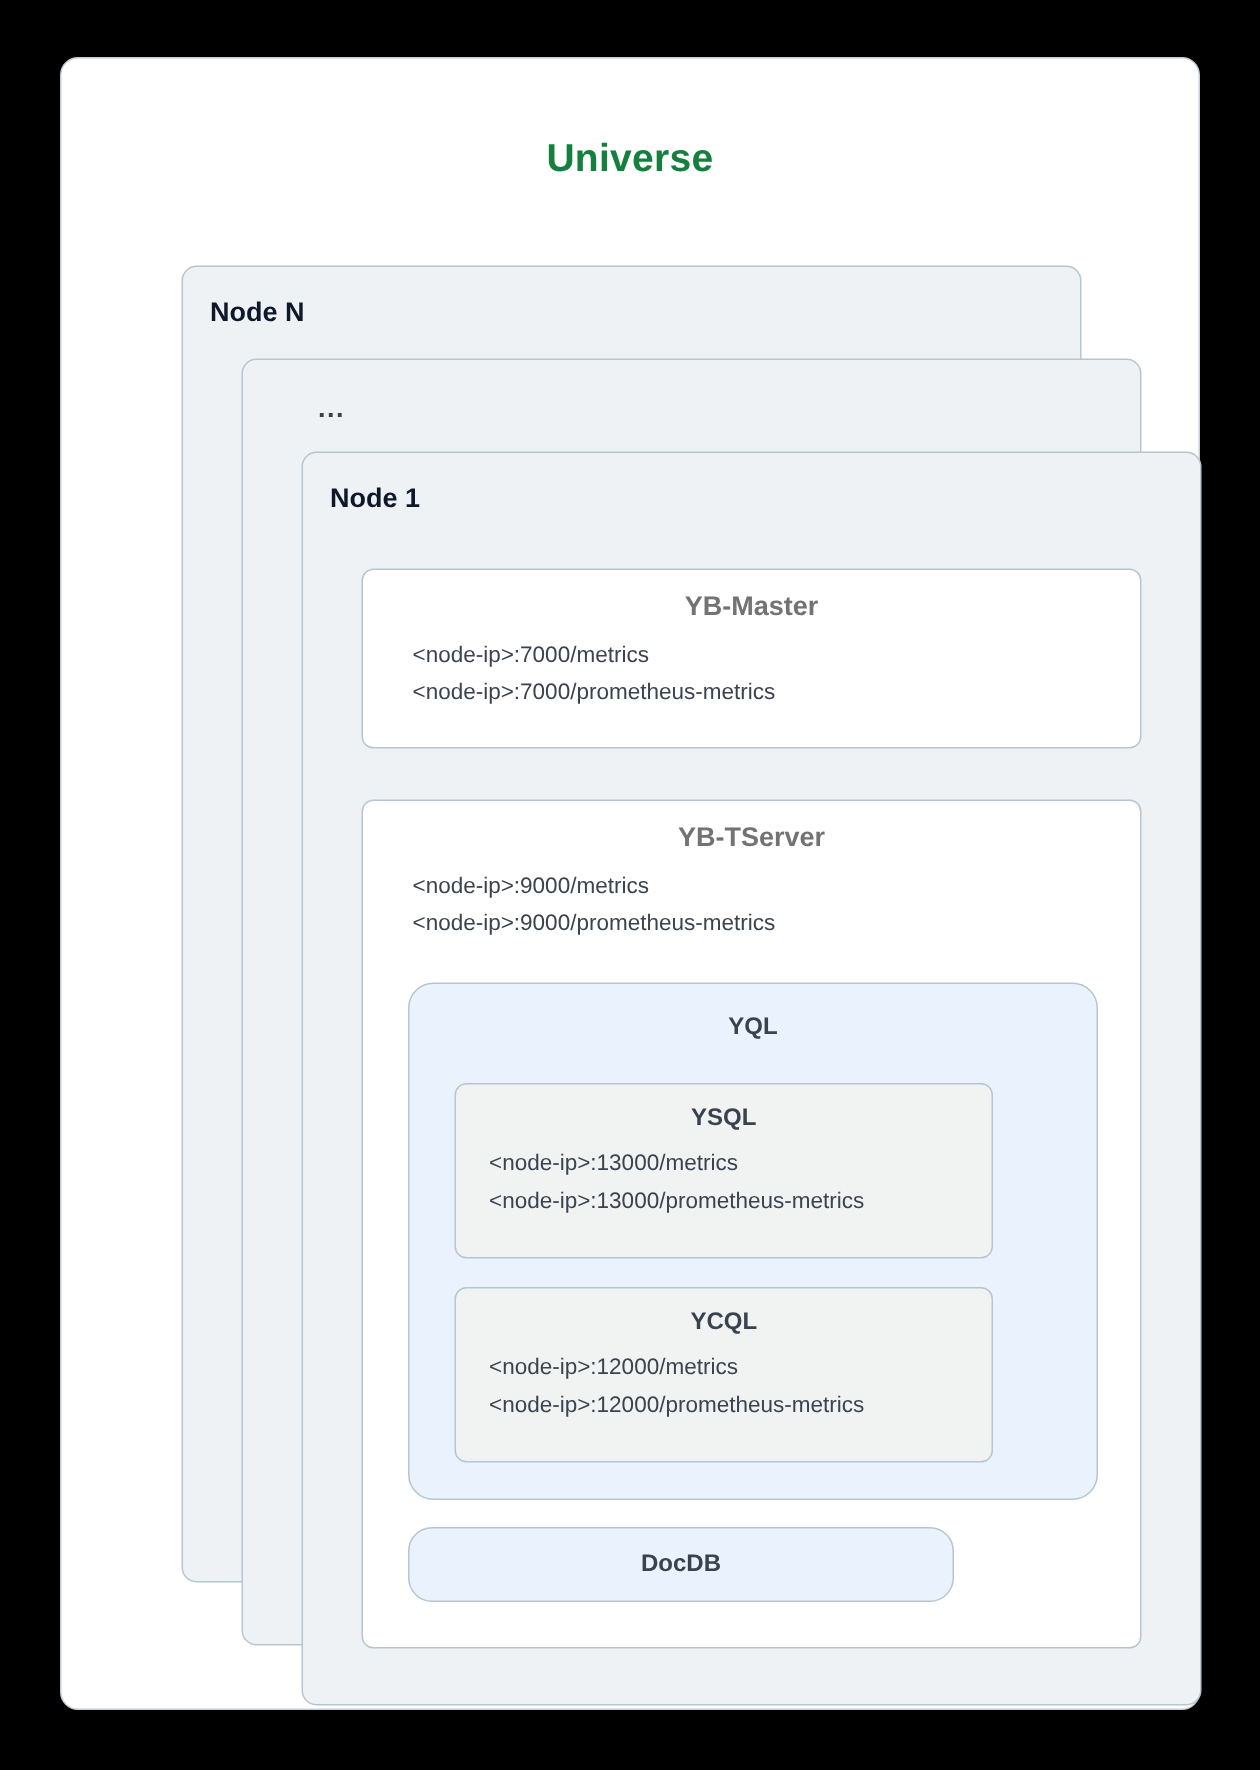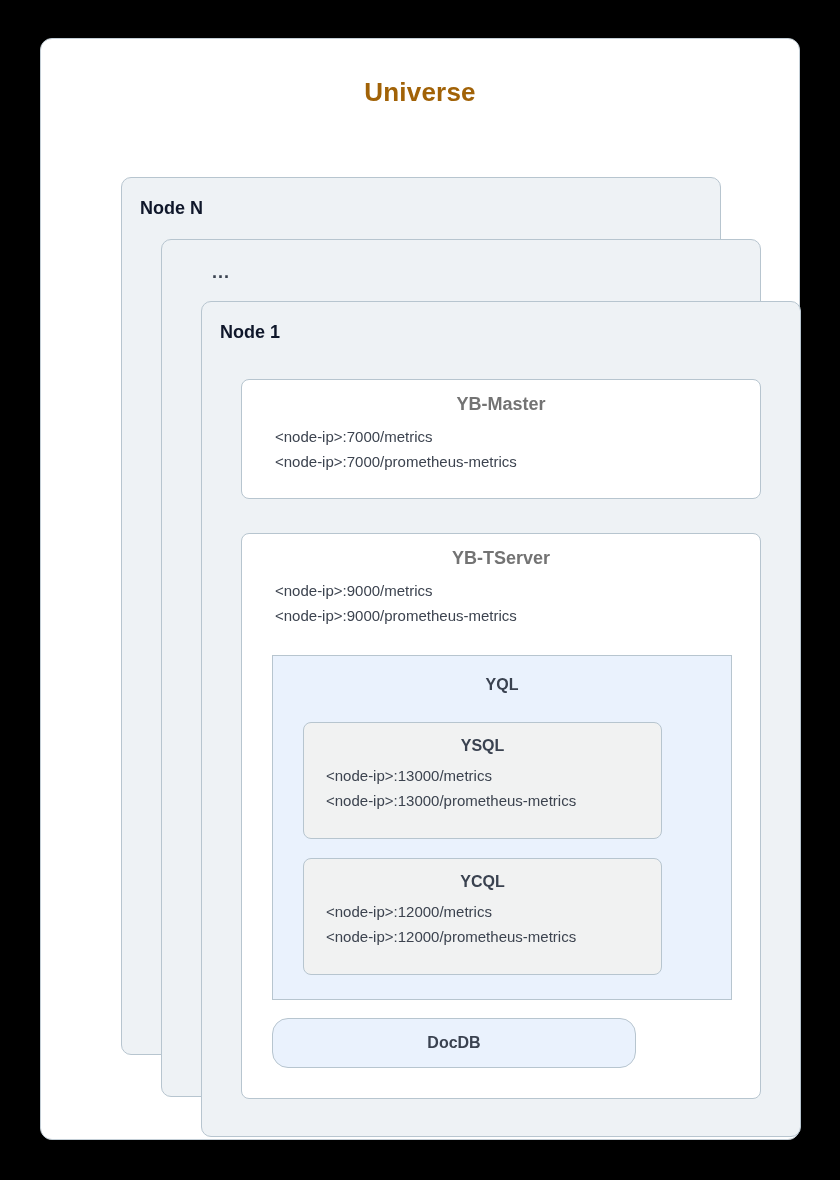--- a/index.html
+++ b/index.html
@@ -17,26 +17,26 @@
     position: absolute;
     left: 40px; top: 38px;
     width: 760px; height: 1102px;
     background: #ffffff;
     border: 1px solid #c3ced6;
     border-radius: 12px;
   }
 
   .universe-title {
     position: absolute;
-    left: 0; top: 38px;
+    left: 0; top: 51px;
     width: 100%;
     text-align: center;
     font-size: 26px;
     font-weight: bold;
-    color: #a16207;
+    color: #15803d;
     letter-spacing: 0.2px;
   }
 
   
   .node-card {
     position: absolute;
     background: #eef2f5;
     border: 1px solid #b7c5cf;
     border-radius: 10px;
   }
@@ -88,21 +88,21 @@
   .box-master { left: 200px; top: 340px; width: 520px; height: 120px; }
   
   .box-tserver { left: 200px; top: 494px; width: 520px; height: 566px; }
 
   
   .box-yql {
     left: 30px; top: 121px;
     width: 460px; height: 345px;
     background: #eaf2fd;
     border: 1px solid #b7c5cf;
-    border-radius: 0;
+    border-radius: 17px;
     position: absolute;
   }
   .yql-title {
     text-align: center;
     font-size: 16px;
     font-weight: bold;
     color: #3a4250;
     padding-top: 20px;
   }
 

